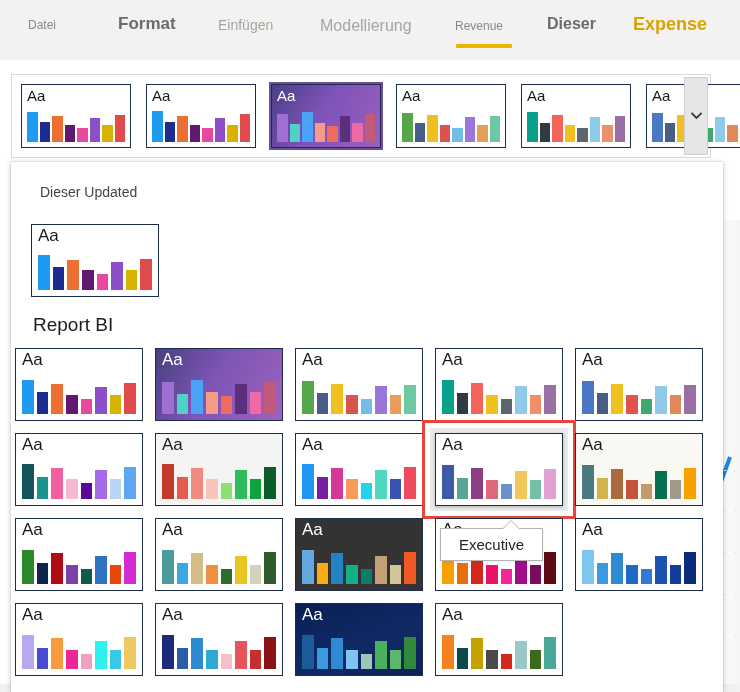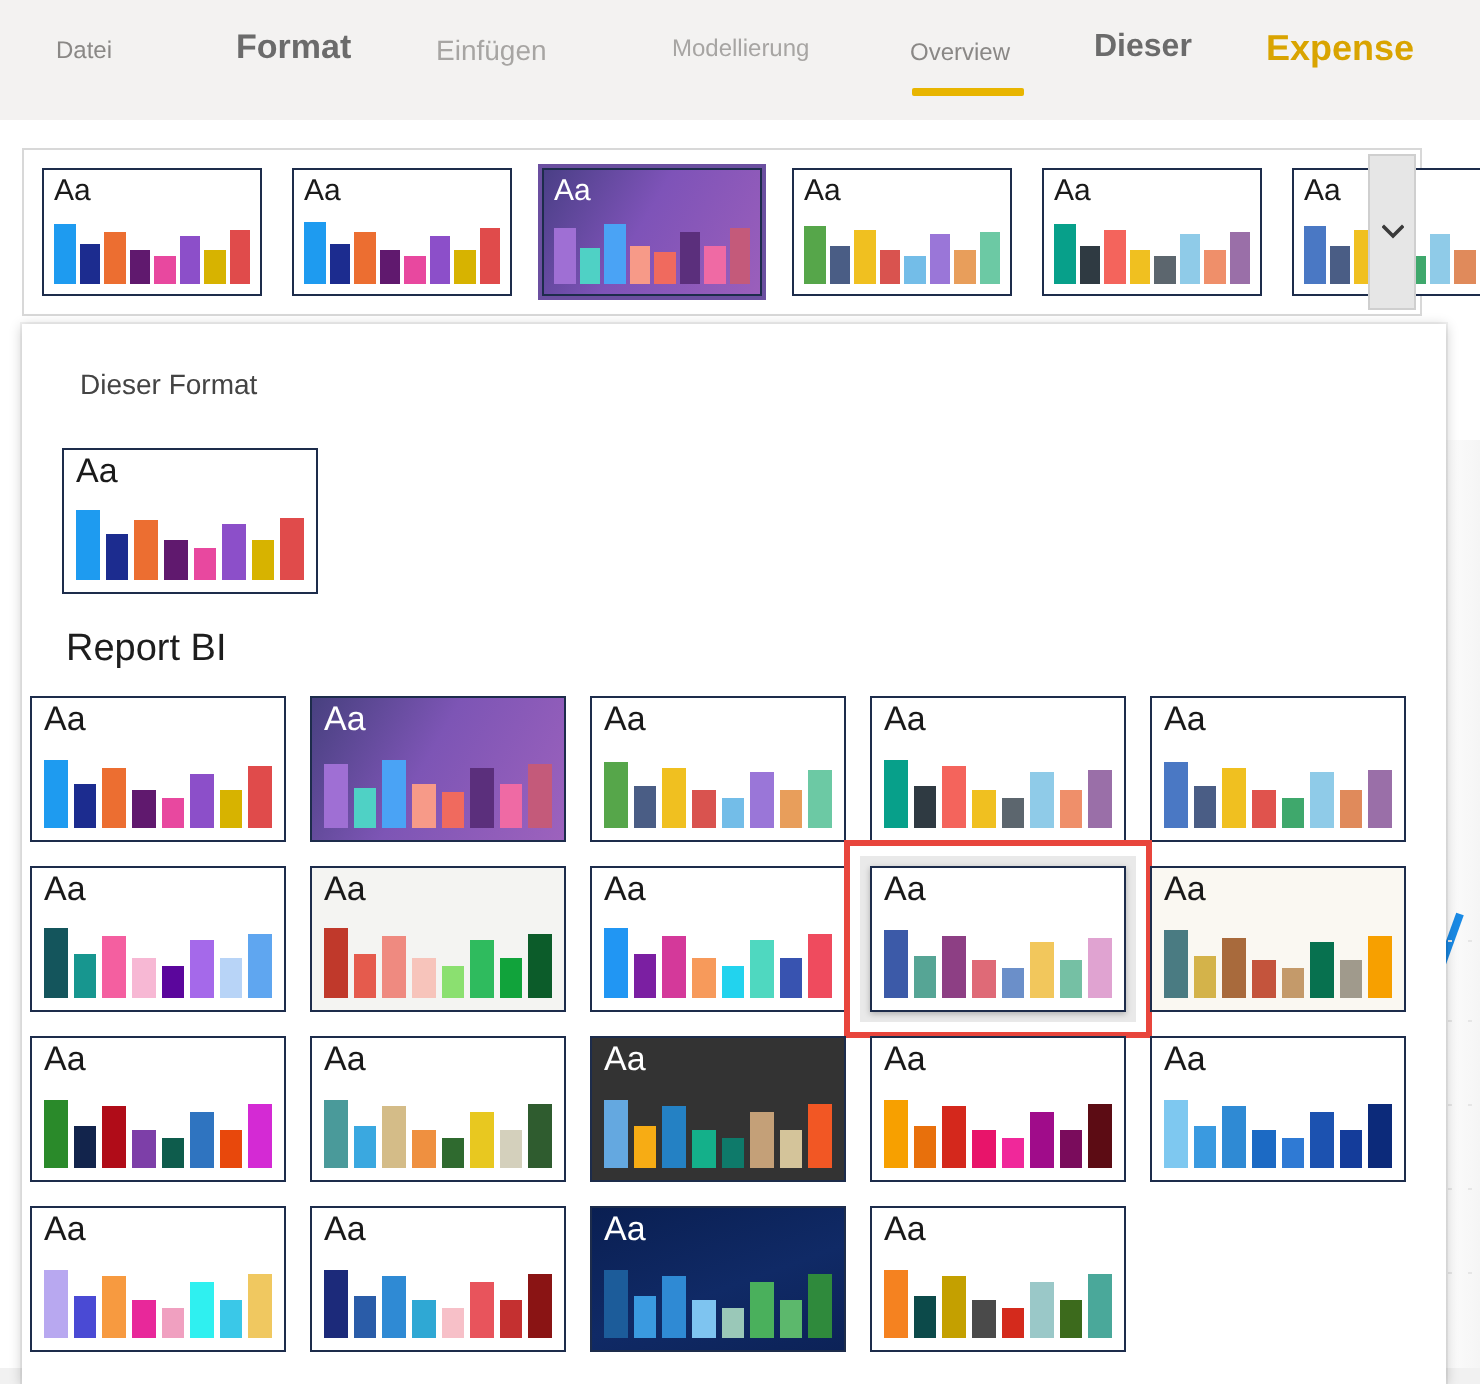--- a/index.html
+++ b/index.html
@@ -54,21 +54,21 @@
     background: #f3f2f1;
   }
   .tab {
     position: absolute; top: 14px;
     color: #8a8886; white-space: nowrap;
     font-family: "Liberation Sans", sans-serif;
   }
   .tab.t-datei   { left: 28px;  top: 18px; font-size: 12px; }
   .tab.t-start   { left: 118px; top: 14px; font-size: 17px; color: #6b6b6b; font-weight: bold; }
   .tab.t-einf    { left: 218px; top: 17px; font-size: 14px; color: #a7a5a3; }
-  .tab.t-model   { left: 336px; top: 17px; font-size: 12px; color: #a7a5a3; }
+  .tab.t-model   { left: 320px; top: 17px; font-size: 16px; color: #a7a5a3; }
   .tab.t-anz     { left: 455px; top: 19px; font-size: 12px; color: #8a8886; }
   .tab.t-hilfe   { left: 547px; top: 15px; font-size: 16px; color: #6b6b6b; font-weight: bold; }
   .tab.t-format  { left: 633px; top: 14px; font-size: 18px; color: #d9a400; font-weight: bold; }
   .tab-underline {
     position: absolute; left: 456px; top: 44px; width: 56px; height: 4px;
     background: #e8b500; border-radius: 1px;
   }
 
   
   .gallery-strip {
@@ -217,21 +217,21 @@
     </div>
 
     <div class="bg-bottom-strip"></div>
   </div>
 
   <div class="ribbon">
     <div class="tab t-datei">Datei</div>
     <div class="tab t-start">Format</div>
     <div class="tab t-einf">Einfügen</div>
     <div class="tab t-model">Modellierung</div>
-    <div class="tab t-anz">Overview</div>
+    <div class="tab t-anz">Revenue</div>
     <div class="tab t-hilfe">Dieser</div>
     <div class="tab t-format">Expense</div>
     <div class="tab-underline"></div>
   </div>
 
   <div class="gallery-strip">
     <div class="gallery-row" id="strip-row">
         <div class="thumb" title="Standard" style="background-color: rgb(255, 255, 255);">
           <div class="aa" style="color:#1a1a1a">Aa</div>
           <div class="bars">
@@ -314,21 +314,21 @@
     <div class="gallery-expand">
       <span>
         <svg width="11" height="8" viewBox="0 0 11 8" aria-hidden="true">
           <path d="M1 1.5 L5.5 6 L10 1.5" stroke="#3a3a3a" stroke-width="1.8" fill="none" stroke-linecap="square"></path>
         </svg>
       </span>
     </div>
   </div>
 
   <div class="flyout">
-    <div class="section-label lbl-report">Dieser Format</div>
+    <div class="section-label lbl-report">Dieser Updated</div>
 
     <div class="report-theme" id="report-theme-slot">
         <div class="card" title="Aktuelles Design" style="background-color: rgb(255, 255, 255);">
           <div class="aa" style="color:#1a1a1a">Aa</div>
           <div class="bars">
             <span style="height:92.10526315789474%;background:#1e9bf0;"></span>
             <span style="height:60.526315789473685%;background:#1c2c8f;"></span>
             <span style="height:78.94736842105263%;background:#ec6e31;"></span>
             <span style="height:52.63157894736842%;background:#60196e;"></span>
             <span style="height:42.10526315789473%;background:#e8489f;"></span>
@@ -623,14 +623,15 @@
               <span style="height:39.473684210526315%;background:#d42a1c;"></span>
               <span style="height:73.68421052631578%;background:#9ac8c8;"></span>
               <span style="height:50%;background:#3c6a1c;"></span>
               <span style="height:84.21052631578947%;background:#4aa89a;"></span>
             </div>
           </div>
         </div>
       </div>
   </div>
 
+  <div class="tooltip">Executive</div>
 
 </div>
 
 </body></html>

